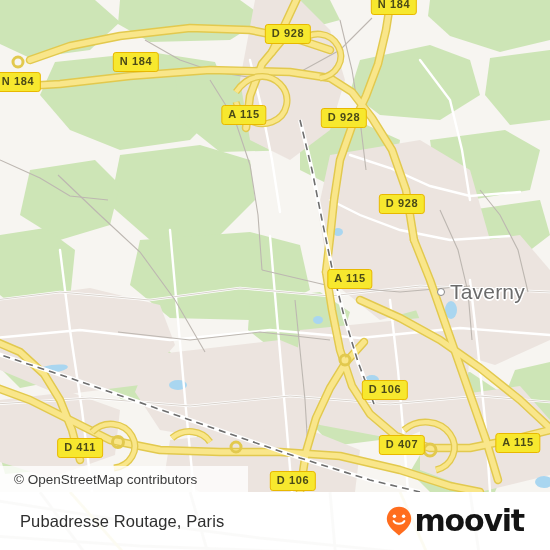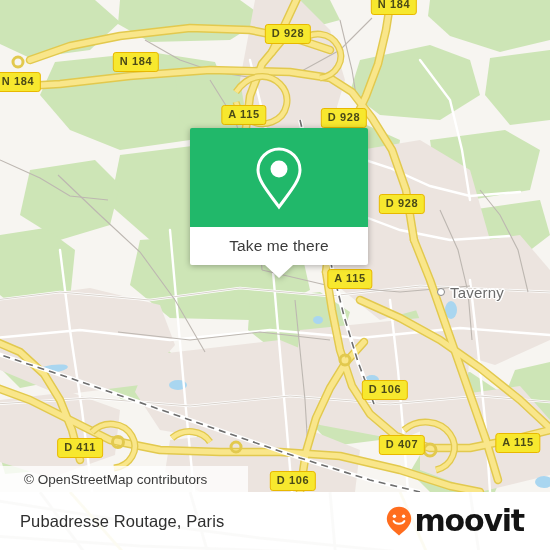--- a/index.html
+++ b/index.html
@@ -30,21 +30,21 @@
     white-space:nowrap;
     font-family:"Liberation Sans","DejaVu Sans",sans-serif;
     box-sizing:border-box;
     transform:translate(-50%,-50%);
   }
 
   
   .place-label{
     position:absolute;
     transform:translate(0,-50%);
-    font-size:15px;
+    font-size:21px;
     color:#6b6b6b;
     font-family:"Liberation Sans","DejaVu Sans",sans-serif;
     text-shadow:
       -1.5px 0 #fff, 1.5px 0 #fff, 0 -1.5px #fff, 0 1.5px #fff,
       -1px -1px #fff, 1px -1px #fff, -1px 1px #fff, 1px 1px #fff;
     white-space:nowrap;
     letter-spacing:.2px;
   }
   .place-dot{
     position:absolute;width:6px;height:6px;border-radius:50%;
@@ -77,21 +77,21 @@
     border-left:14px solid transparent;
     border-right:14px solid transparent;
     border-top:13px solid #fff;
   }
 
   
   .attrib{
     position:absolute;left:0;top:466px;width:248px;height:26px;
     background:rgba(255,255,255,.78);
     display:flex;align-items:center;
-    box-sizing:border-box;padding-left:24px;
+    box-sizing:border-box;padding-left:14px;
     font-size:13.5px;color:#3a3a3a;
     font-family:"Liberation Sans","DejaVu Sans",sans-serif;
   }
 
   
   .footer{
     position:absolute;left:0;top:492px;width:550px;height:58px;
     background:#ffffff;overflow:hidden;
   }
   .footer-watermark{position:absolute;left:0;top:-492px;width:550px;height:550px;opacity:.10;}
@@ -280,32 +280,20 @@
       <div class="shield" style="left:385px;top:390px;">D 106</div>
       <div class="shield" style="left:518px;top:443px;">A 115</div>
       <div class="shield" style="left:80px;top:448px;">D 411</div>
       <div class="shield" style="left:402px;top:445px;">D 407</div>
       <div class="shield" style="left:293px;top:481px;">D 106</div>
     </div>
 
     <div class="place-dot" style="left:441px;top:292px;"></div>
     <div class="place-label" style="left:450px;top:292px;">Taverny</div>
 
-    <div class="popup">
-      <div class="popup-top">
-        <svg width="52" height="66" viewBox="0 0 52 66">
-          <path d="M26 4 C14.4 4 5 13.4 5 25 C5 36 16 48 26 62 C36 48 47 36 47 25 C47 13.4 37.6 4 26 4 Z" fill="none" stroke="#ffffff" stroke-width="3"></path>
-          <circle cx="26" cy="24" r="8.5" fill="#ffffff"></circle>
-        </svg>
-      </div>
-      <div class="popup-bottom">
-        <span class="popup-label">Take me there</span>
-      </div>
-      <div class="popup-tail"></div>
-    </div>
 
     <div class="attrib">
       <span>© OpenStreetMap contributors</span>
     </div>
   </div>
 
   <div class="footer">
     <svg class="footer-watermark" viewBox="0 0 550 550" preserveAspectRatio="none">
       <g fill="none" stroke="#d8d2cb" stroke-width="3">
         <path d="M-8,500 L120,520 L260,538 L400,552"></path>

